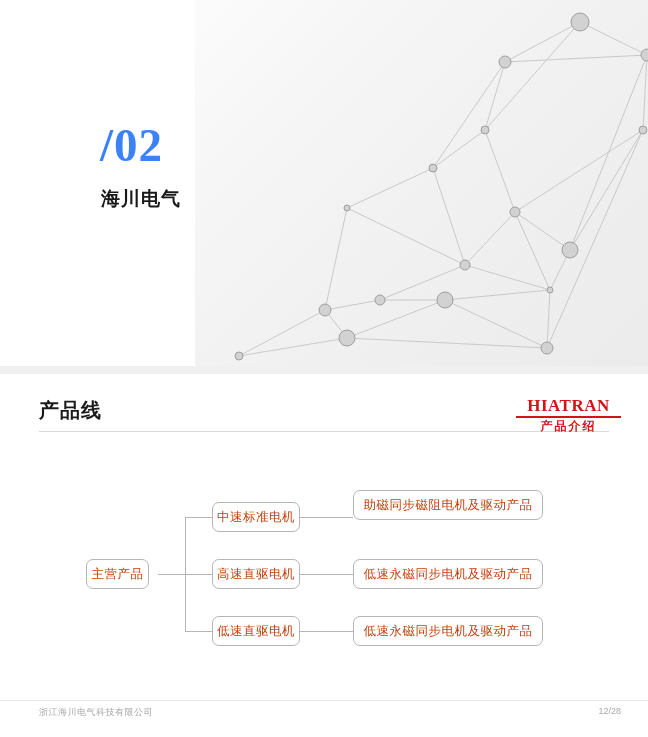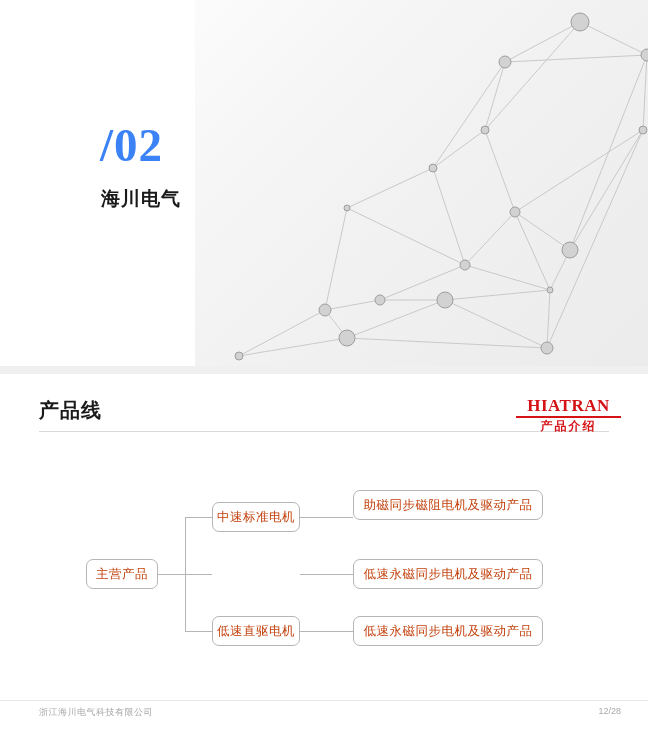--- a/index.html
+++ b/index.html
@@ -142,21 +142,21 @@
     border: 1px solid #b5b5b5;
     border-radius: 7px;
     background: #ffffff;
     font-size: 12.5px;
     color: #c2410c;
     text-align: center;
     line-height: 28px;
     height: 30px;
     letter-spacing: 0.5px;
   }
-  .node-root { left: 86px; top: 85px; width: 72px; }
+  .node-root { left: 86px; top: 85px; width: 63px; }
   .node-mid  { left: 212px; width: 88px; }
   .node-mid-1 { top: 28px; }
   .node-mid-2 { top: 85px; }
   .node-mid-3 { top: 142px; }
   .node-leaf { left: 353px; width: 190px; }
   .node-leaf-1 { top: 16px; }
   .node-leaf-2 { top: 85px; }
   .node-leaf-3 { top: 142px; }
 
   .conn { position: absolute; background: #b5b5b5; }
@@ -277,20 +277,21 @@
       <div class="conn c-b1"></div>
       <div class="conn c-b2"></div>
       <div class="conn c-b3"></div>
       <div class="conn c-l1"></div>
       <div class="conn c-l2"></div>
       <div class="conn c-l3"></div>
 
       <div class="node node-root">主营产品</div>
 
       <div class="node node-mid node-mid-1">中速标准电机</div>
+      <div class="node node-mid node-mid-2">高速直驱电机</div>
       <div class="node node-mid node-mid-3">低速直驱电机</div>
 
       <div class="node node-leaf node-leaf-1">助磁同步磁阻电机及驱动产品</div>
       <div class="node node-leaf node-leaf-2">低速永磁同步电机及驱动产品</div>
       <div class="node node-leaf node-leaf-3">低速永磁同步电机及驱动产品</div>
     </div>
 
     <div class="footer-rule"></div>
     <div class="footer-company">浙江海川电气科技有限公司</div>
     <div class="footer-page">12/28</div>

